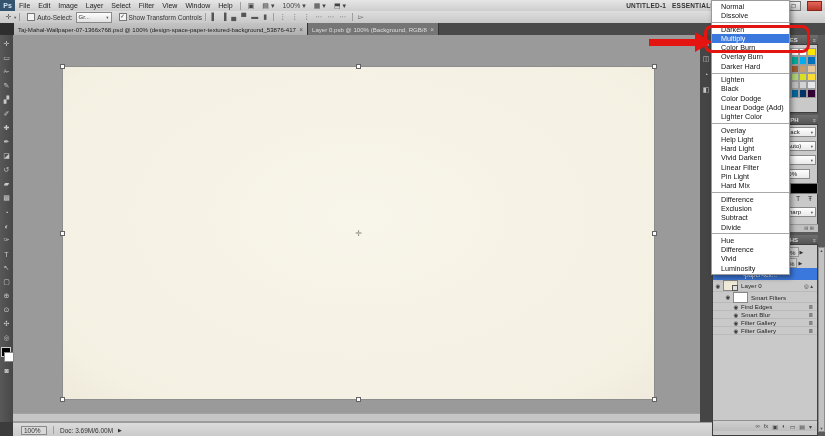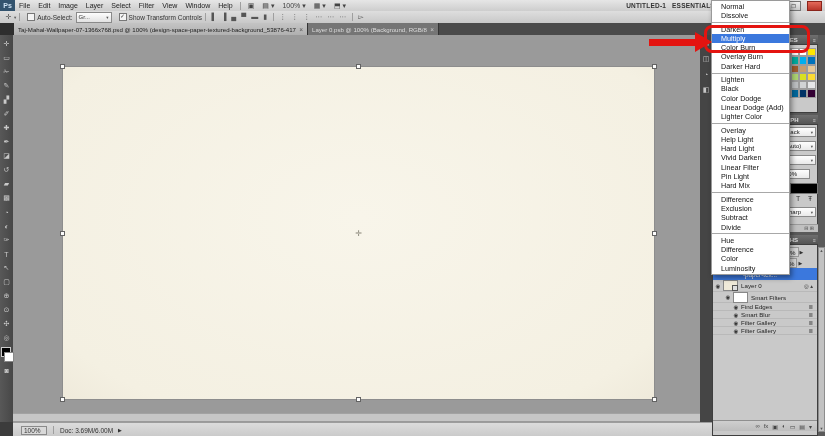--- a/index.html
+++ b/index.html
@@ -453,21 +453,21 @@
       <div class="bm-item">Pin Light</div>
       <div class="bm-item">Hard Mix</div>
       <div class="bm-sep"></div>
       <div class="bm-item">Difference</div>
       <div class="bm-item">Exclusion</div>
       <div class="bm-item">Subtract</div>
       <div class="bm-item">Divide</div>
       <div class="bm-sep"></div>
       <div class="bm-item">Hue</div>
       <div class="bm-item">Difference</div>
-      <div class="bm-item">Color</div>
+      <div class="bm-item">Vivid</div>
       <div class="bm-item">Luminosity</div>
     </div>
 
   <div id="anno-rect" class="abs"></div>
   <div id="anno-arrow-shaft" class="abs"></div>
   <div id="anno-arrow-head" class="abs"></div>
 
   <div id="statusbar" class="abs">
     <div id="status-zoom">100%</div>
     <span class="vsep"></span>

